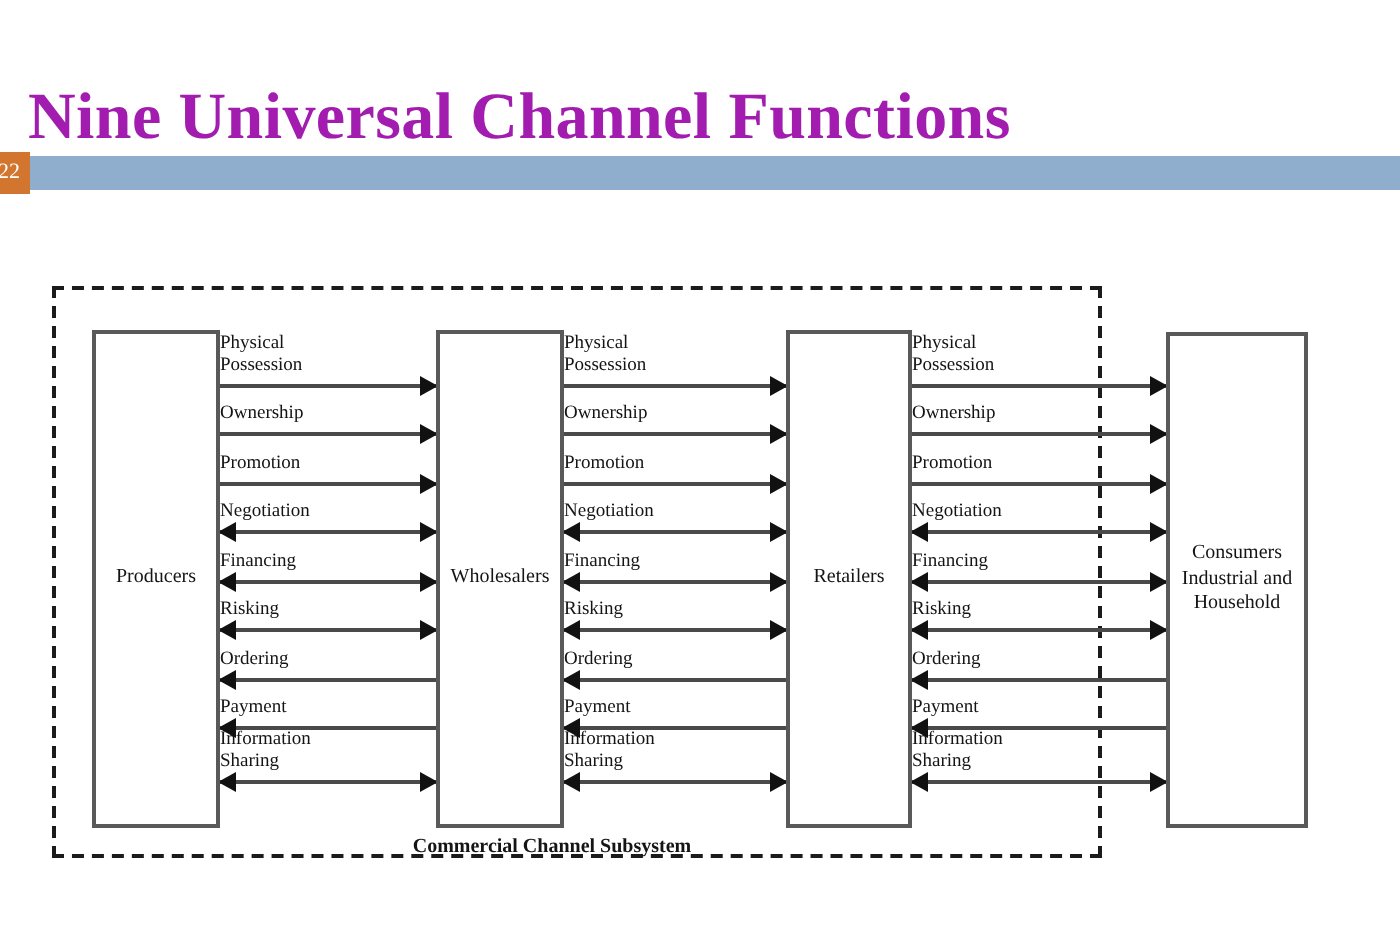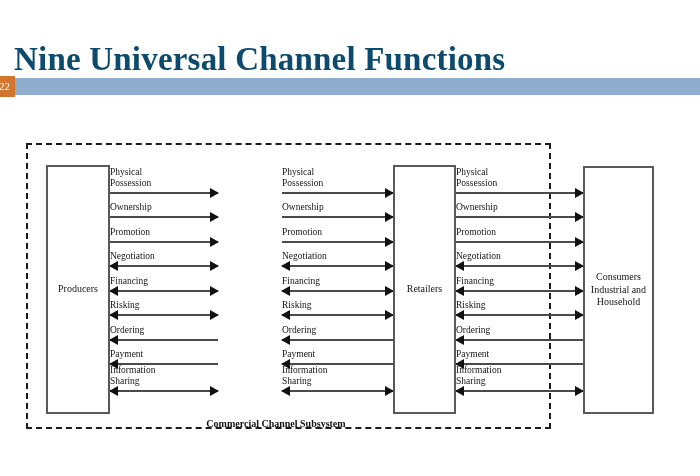--- a/index.html
+++ b/index.html
@@ -16,21 +16,21 @@
   }
 
   
   #slide-title {
     position: absolute;
     left: 14px;
     top: 17px;
     font-family: "Liberation Serif", serif;
     font-size: 33px;
     line-height: 40px;
-    color: #0c4a6e;
+    color: #a21caf;
     letter-spacing: 0.2px;
     white-space: nowrap;
   }
 
   #accent-bar {
     position: absolute;
     left: 15px;
     top: 78px;
     width: 685px;
     height: 17px;
@@ -169,20 +169,21 @@
 <div id="accent-bar"></div>
 
 <h1 id="slide-title">Nine Universal Channel Functions</h1>
 
 <div id="diagram">
 
   <div id="subsystem-boundary"></div>
 
   <div class="actor-box" id="actor-producers">Producers</div>
 
+  <div class="actor-box" id="actor-wholesalers">Wholesalers</div>
 
   <div class="actor-box" id="actor-retailers">Retailers</div>
 
   <div class="actor-box" id="actor-consumers">Consumers
 Industrial
 and
 Household</div>
 
   <div class="flow-group" id="flows-a">
       <div class="flow-row" style="top: 92px;">

